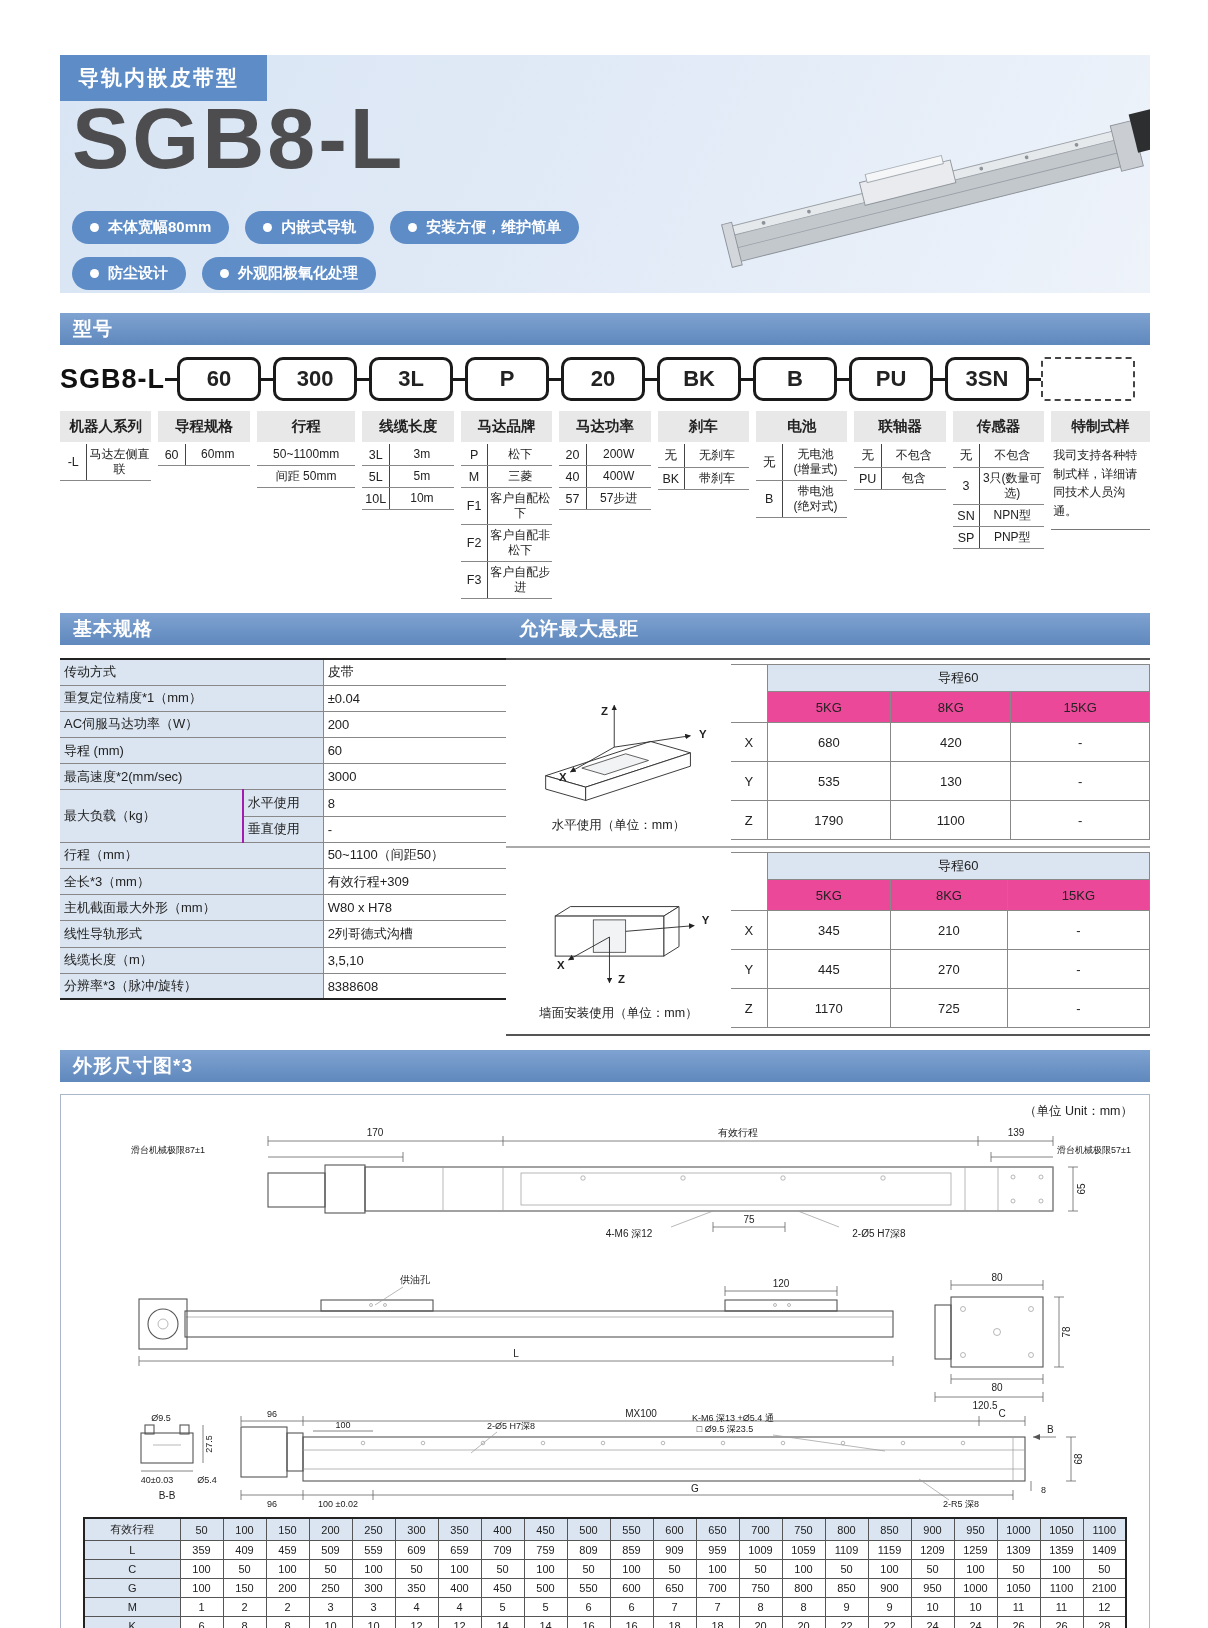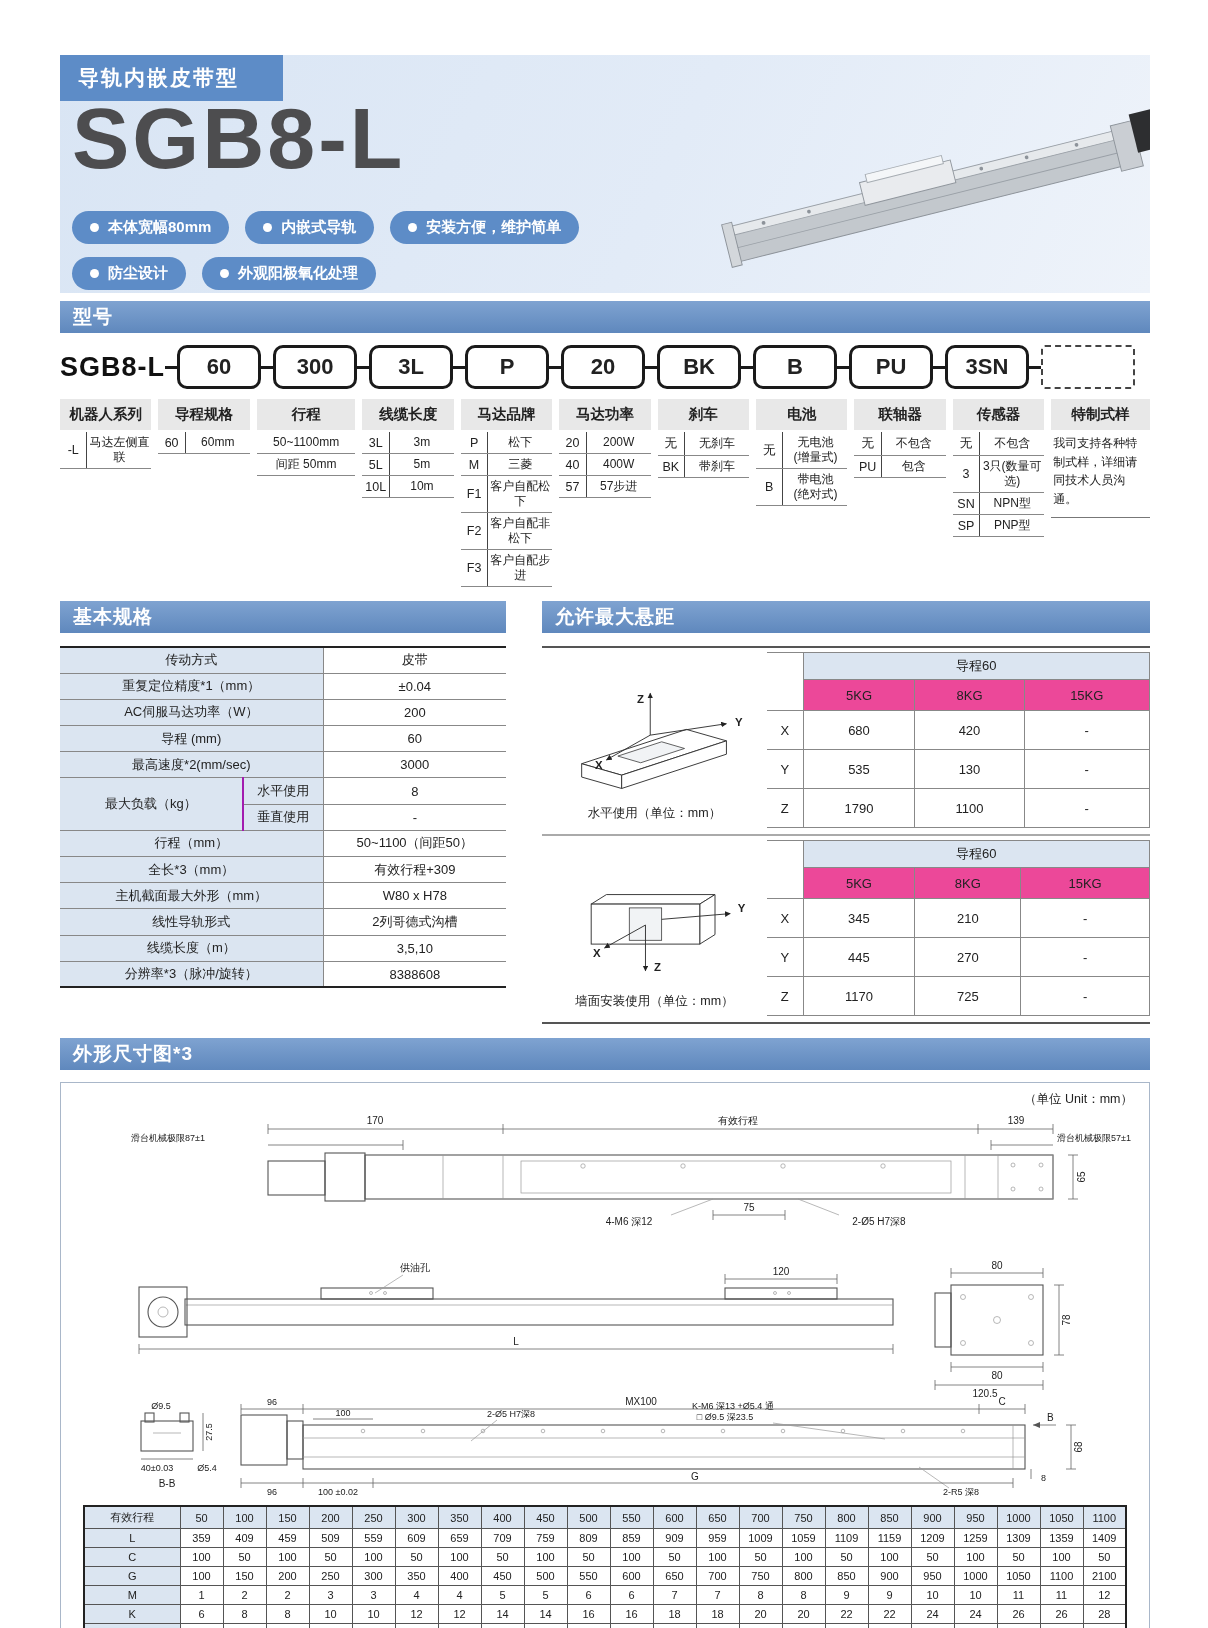--- a/index.html
+++ b/index.html
@@ -3,33 +3,33 @@
 <meta charset="utf-8">
 <style>
   * { box-sizing: border-box; }
   body { margin:0; background:#ffffff; font-family:"Liberation Sans","DejaVu Sans",sans-serif; color:#222; }
   .page { width:1208px; height:1628px; position:relative; overflow:hidden; background:#fff; }
   .inner { position:absolute; left:60px; top:55px; width:1090px; }
 
   
   .hero { position:relative; height:238px; background:linear-gradient(115deg,#d9e5f4 0%,#e2ebf7 55%,#eef3fa 100%); }
   .badge { position:absolute; left:0; top:0; background:#5d8cc7; color:#fff; font-size:21px; font-weight:bold;
-           padding:9px 44px 9px 18px; letter-spacing:2px; }
+           padding:9px 28px 9px 18px; letter-spacing:2px; }
   .hero-title { position:absolute; left:12px; top:40px; font-size:86px; font-weight:bold; color:#4d4d4f; letter-spacing:3px; line-height:1; }
   .pills { position:absolute; left:12px; top:156px; }
   .pill-row { display:flex; gap:16px; margin-bottom:13px; }
   .pill { display:flex; align-items:center; gap:9px; background:#5d8cc7; color:#fff; font-size:15px; font-weight:bold;
           padding:7px 18px; border-radius:17px; white-space:nowrap; }
   .pill-dot { width:9px; height:9px; border-radius:50%; background:#fff; flex:none; }
   .product { position:absolute; right:0; top:14px; }
 
   
   .bar { height:32px; background:linear-gradient(#7fa3d1,#5f88bd); color:#fff; font-weight:bold; font-size:19px;
          display:flex; align-items:center; padding-left:13px; letter-spacing:1px; }
-  .bar.mt { margin-top:8px; }
+  .bar.mt { margin-top:20px; }
 
   
   .code-row { display:flex; align-items:center; margin-top:12px; }
   .code-prefix { font-size:27px; font-weight:bold; color:#111; letter-spacing:1px; flex:none; }
   .code-conn { width:12px; height:3px; background:#1a1a1a; flex:none; }
   .code-box { width:84px; height:44px; border:3px solid #1a1a1a; border-radius:10px; display:flex; align-items:center;
               justify-content:center; font-size:22px; font-weight:bold; background:#fff; flex:none; }
   .code-box.dashed { border:2px dashed #444; border-radius:4px; width:94px; }
 
   .opts { display:flex; gap:7px; margin-top:10px; align-items:flex-start; }
@@ -37,27 +37,27 @@
   .opt-col.wide { flex:1.08; }
   .opt-header { background:#e8e8e8; text-align:center; font-weight:bold; font-size:14.5px; padding:6px 0; margin-bottom:2px; }
   .opt-row { display:flex; align-items:stretch; border-bottom:1px solid #888; }
   .opt-code { flex:0 0 30%; border-right:1.5px solid #444; display:flex; align-items:center; justify-content:center;
               padding:3px 1px; font-size:12.5px; }
   .opt-desc { flex:1; display:flex; align-items:center; justify-content:center; text-align:center; padding:3px 1px;
               font-size:12px; line-height:1.25; white-space:pre-line; }
   .opt-note { font-size:12px; line-height:1.55; padding:2px 2px 9px; border-bottom:1px solid #777; }
 
   
-  .two-col { display:flex; gap:36px; margin-top:14px; }
+  .two-col { display:flex; margin-top:14px; }
   .col-left { width:446px; flex:none; }
   .col-right { flex:1; }
 
   .spec-table { width:100%; border-collapse:collapse; margin-top:13px; font-size:13px;
                 border-top:2.5px solid #222; border-bottom:2.5px solid #222; }
-  .spec-table td { border-bottom:1px solid #888; height:26.2px; text-align:center; padding:0 4px;margin-left:16px; }
+  .spec-table td { border-bottom:1px solid #888; height:26.2px; padding:0 4px;margin-left:16px; }
   .spec-table tr:last-child td { border-bottom:none; }
   .spec-label { background:#dbe5f1; border-right:1.5px solid #888; width:41%; }
   .spec-sub   { background:#dbe5f1; border-right:1.5px solid #888; width:18%; border-left:2px solid #a21caf; }
 
   .oh-wrap { border-top:2.5px solid #555; margin-top:13px; }
   .oh-block { display:flex; padding:4px 0 6px; }
   .oh-block + .oh-block { border-top:2px solid #aaa; }
   .oh-wrap { border-bottom:2.5px solid #555; }
   .oh-fig { width:225px; flex:none; display:flex; flex-direction:column; align-items:center; justify-content:flex-end; padding-bottom:6px; }
   .oh-caption { font-size:12.5px; margin-top:4px; }

